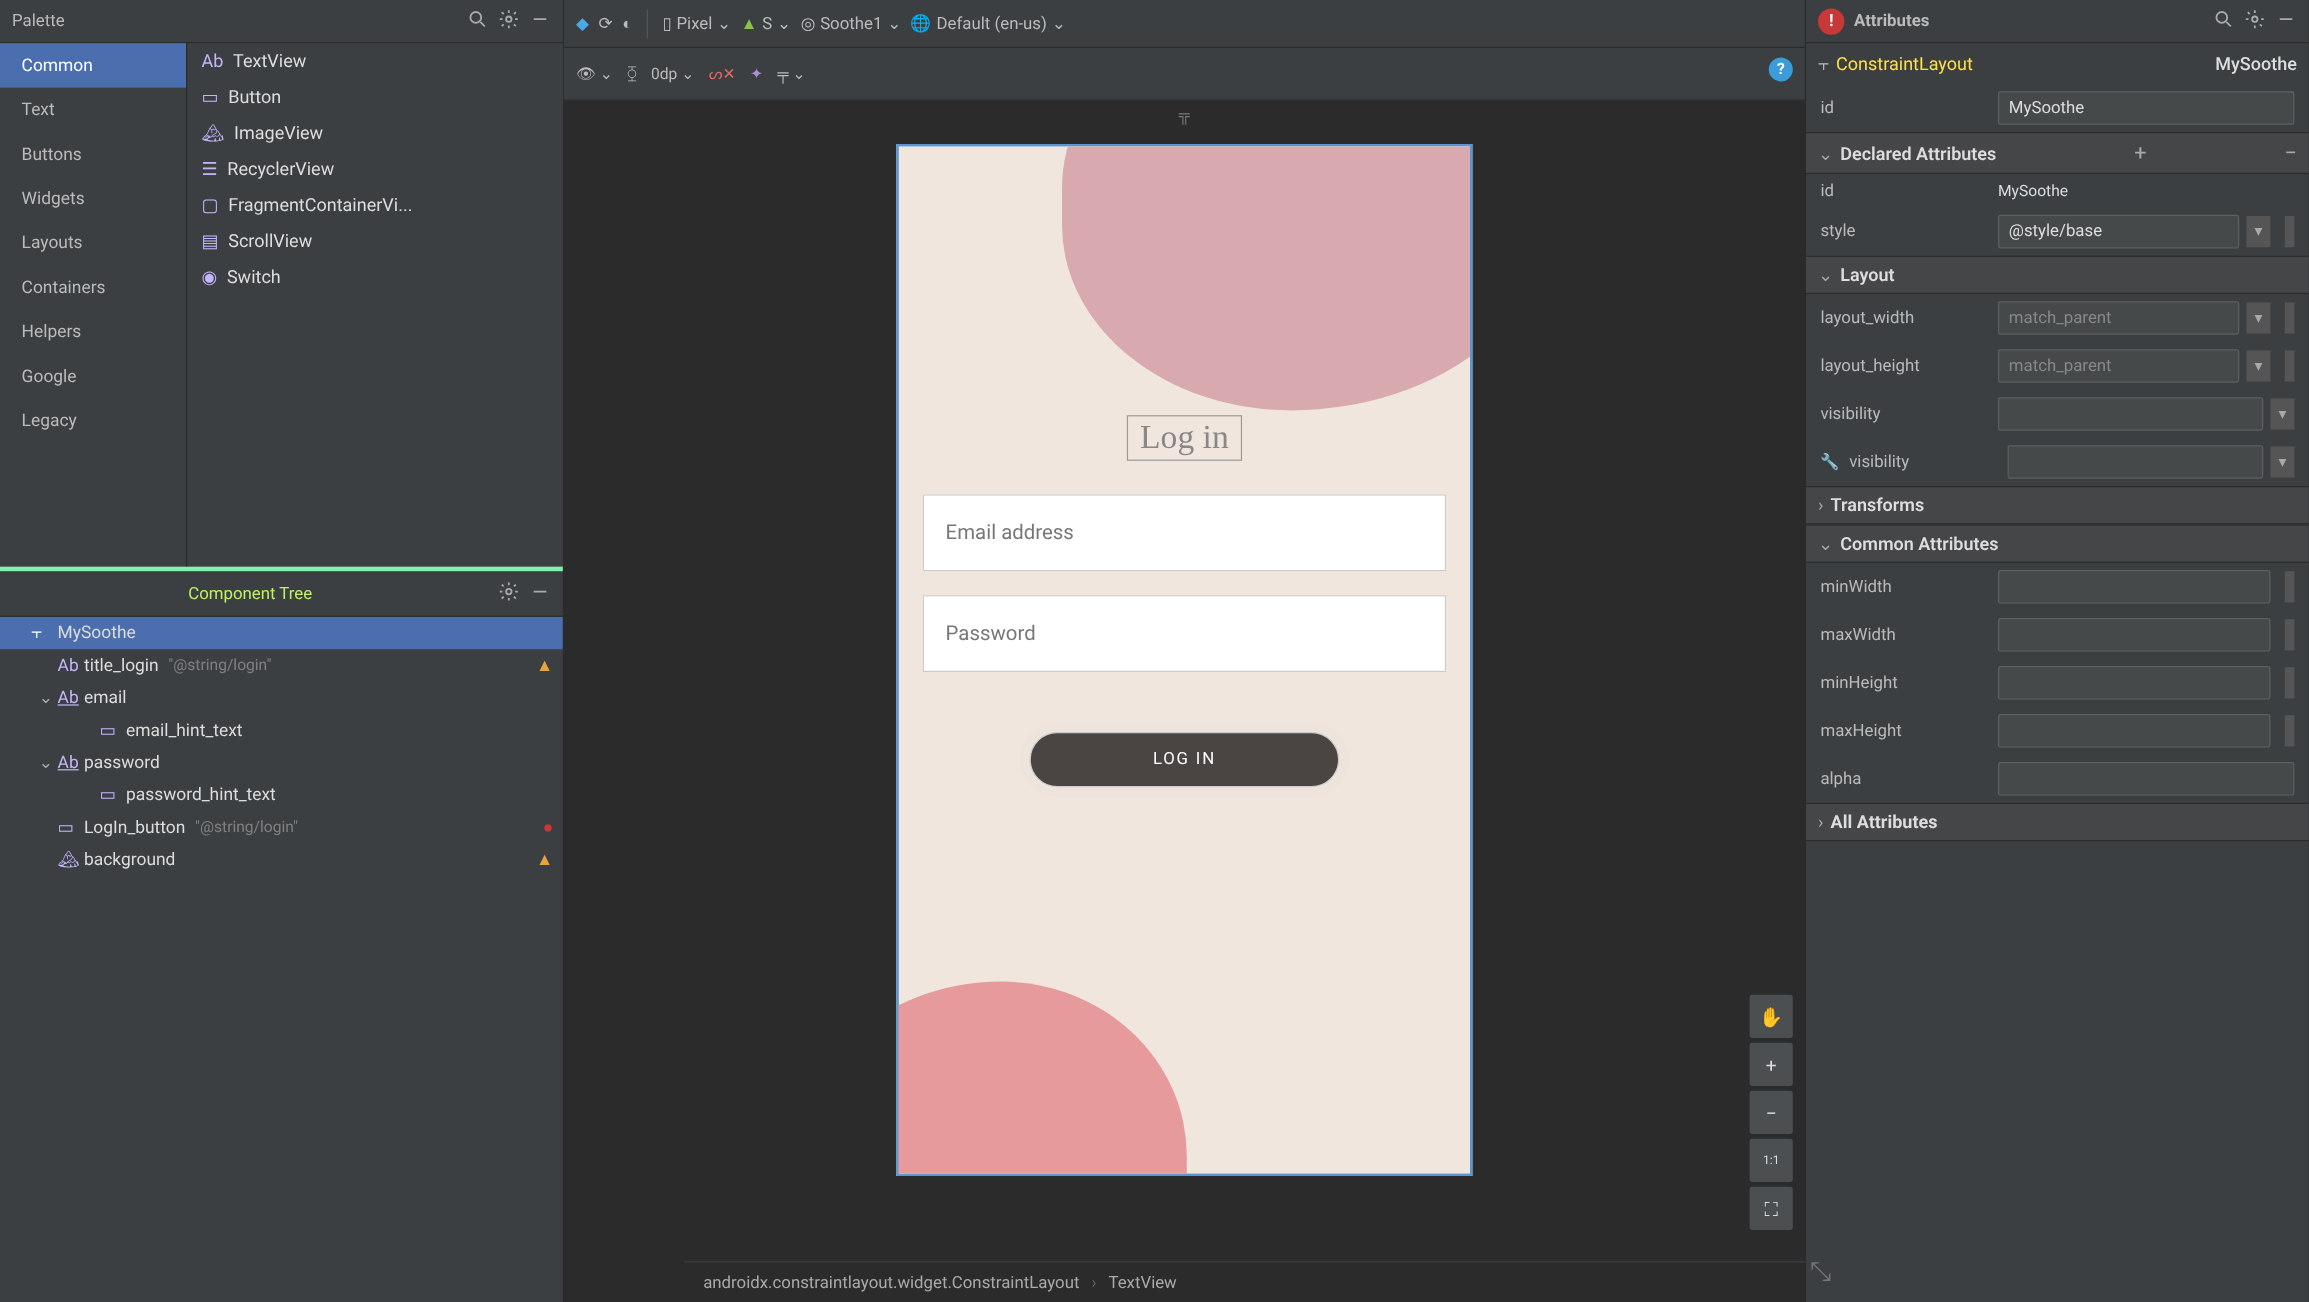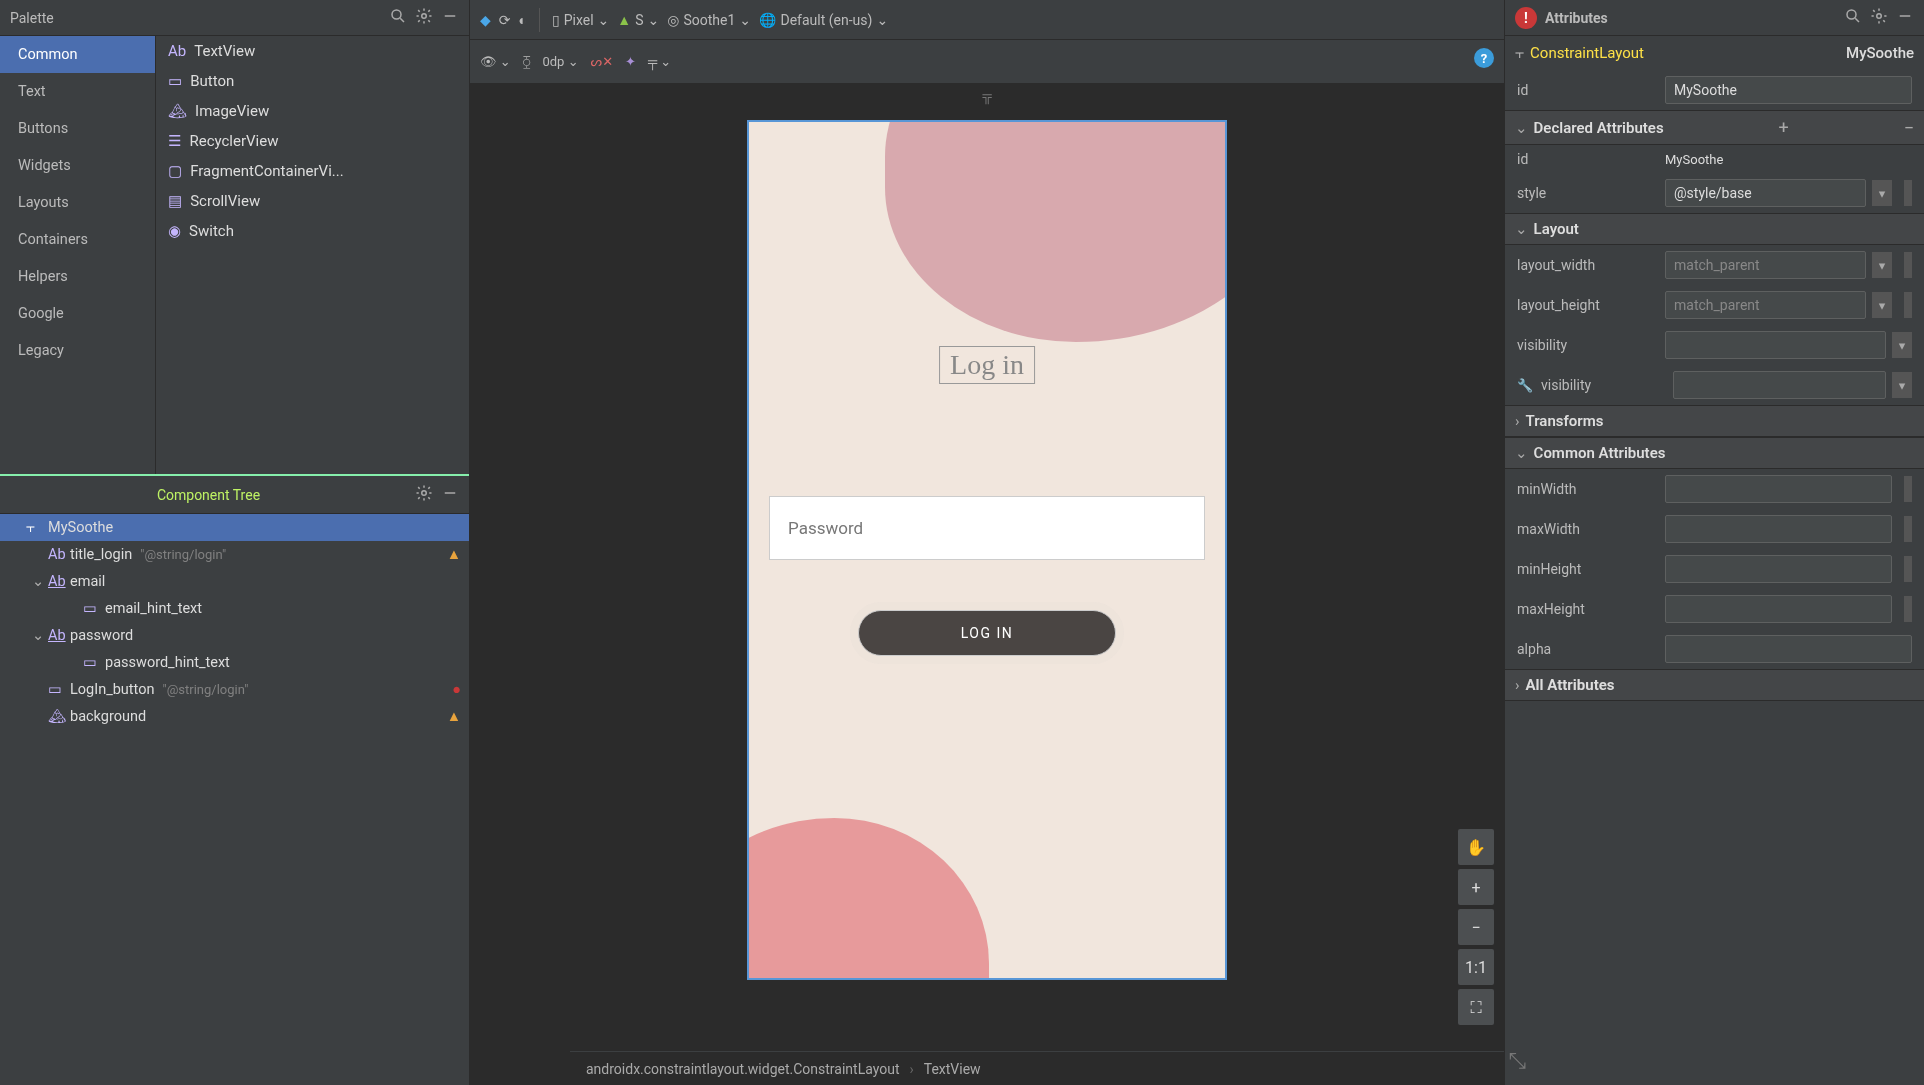--- a/index.html
+++ b/index.html
@@ -5,21 +5,21 @@
 * { margin: 0; padding: 0; box-sizing: border-box; font-family: -apple-system, BlinkMacSystemFont, 'Segoe UI', Roboto, sans-serif; }
 body { background: #2b2b2b; color: #bbb; font-size: 13px; width: 1924px; height: 1085px; overflow: hidden; }
 
 .app { display: flex; height: 100%; }
 
 
 .left-panel { width: 470px; background: #3c3f41; display: flex; flex-direction: column; border-right: 1px solid #2b2b2b; }
 .palette-header { display: flex; align-items: center; padding: 4px 10px; height: 36px; border-bottom: 1px solid #2b2b2b; }
 .palette-header .title { flex: 1; color: #bbb; font-size: 14px; }
 .palette-header .icon { margin-left: 8px; color: #aaa; cursor: pointer; }
-.palette-body { display: flex; flex: 0 0 auto; height: 440px; border-bottom: 2px solid #86efac; }
+.palette-body { display: flex; flex: 0 0 auto; height: 440px; border-bottom: 4px solid #86efac; }
 .palette-categories { width: 155px; background: #3c3f41; }
 .palette-cat { padding: 10px 18px; color: #bbb; cursor: pointer; font-size: 14.5px; }
 .palette-cat.active { background: #4b6eaf; color: #fff; }
 .palette-items { flex: 1; background: #3c3f41; border-left: 1px solid #2b2b2b; }
 .palette-item { padding: 6px 12px; color: #ddd; cursor: pointer; display: flex; align-items: center; gap: 8px; font-size: 15px; }
 
 .tree-header { display: flex; align-items: center; padding: 4px 10px; height: 38px; border-bottom: 1px solid #2b2b2b; }
 .tree-header .title { flex: 1; color: #bef264; font-size: 14px; text-align: center; }
 .tree-header .icon { margin-left: 8px; color: #aaa; cursor: pointer; }
 .tree-body { flex: 1; overflow: auto; }
@@ -241,31 +241,32 @@
       <span class="tb-item">╤ ⌄</span>
       <div class="help-icon">?</div>
     </div>
 
     <div class="design-surface">
       <div style="position:absolute; top:4px; left:50%; transform:translateX(-50%); color:#777">╦</div>
       <div class="phone">
         <div class="blob-top"></div>
         <div class="blob-bot"></div>
         <div class="login-title">Log in</div>
+        <div class="input-box input1">Email address</div>
         <div class="input-box input2">Password</div>
         <div class="login-btn">LOG IN</div>
       </div>
       <div class="resize-grip">⤡</div>
     </div>
 
     <div class="zoom-controls">
       <div class="zoom-btn">✋</div>
       <div class="zoom-btn">+</div>
       <div class="zoom-btn">−</div>
-      <div class="zoom-btn" style="font-size:16px">1:1</div>
+      <div class="zoom-btn" style="font-size:10px">1:1</div>
       <div class="zoom-btn">⛶</div>
     </div>
 
     <div class="breadcrumb">
       <span>androidx.constraintlayout.widget.ConstraintLayout</span>
       <span class="chev">›</span>
       <span>TextView</span>
     </div>
   </div>
 

